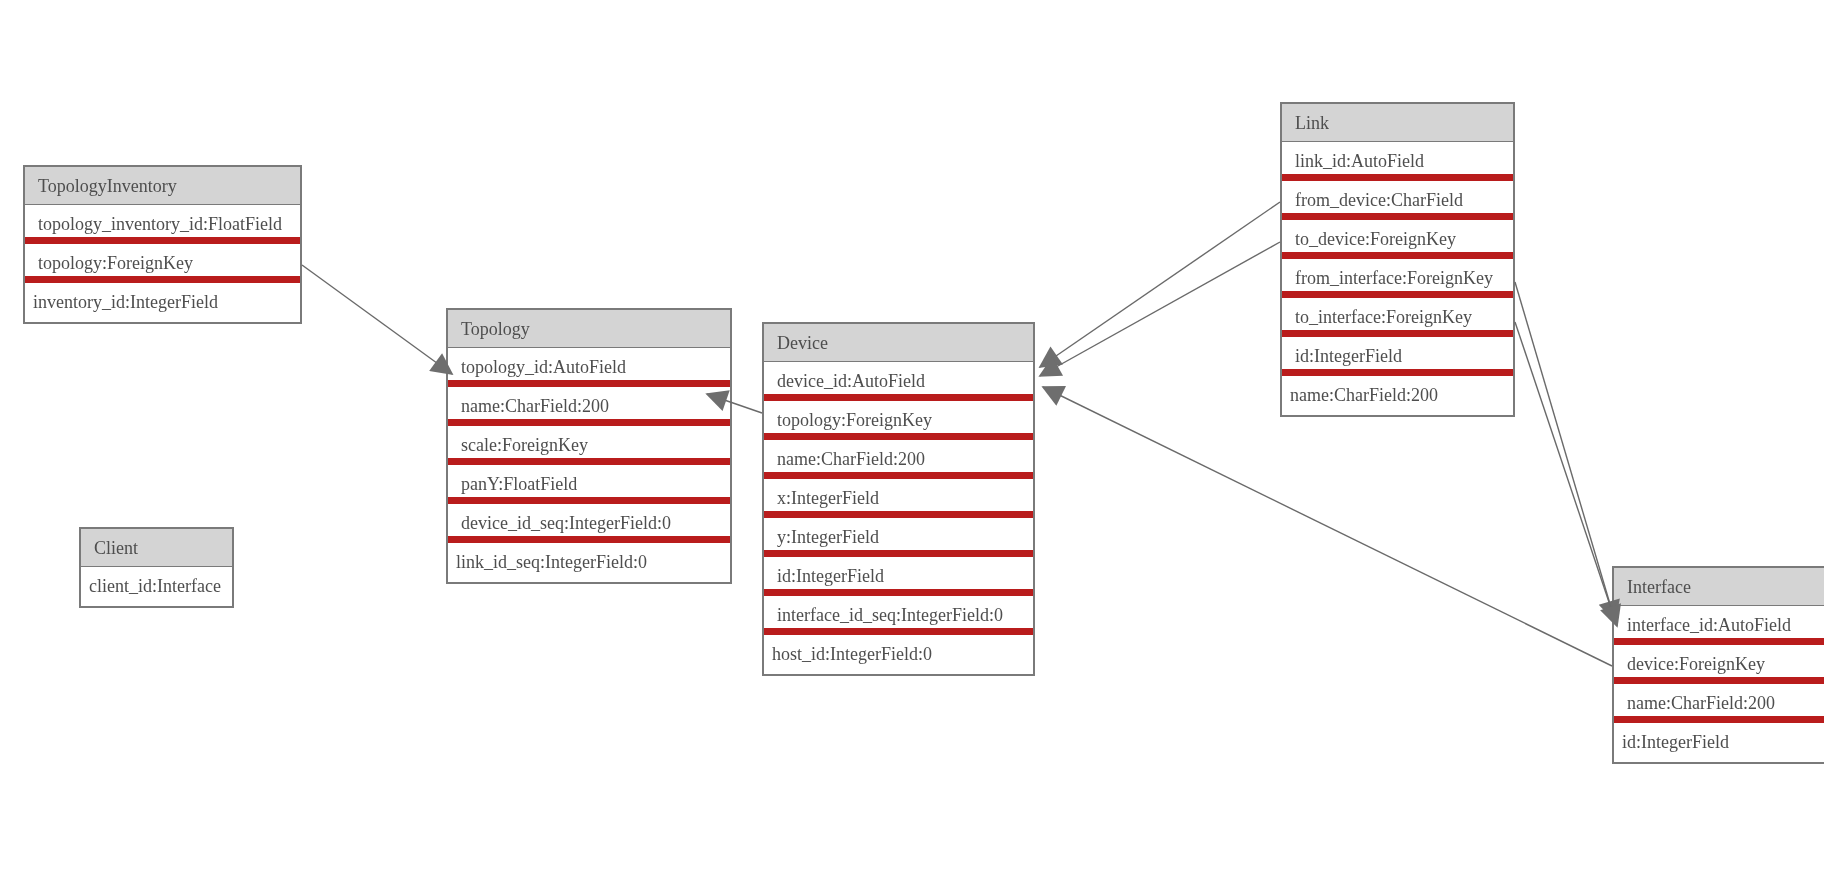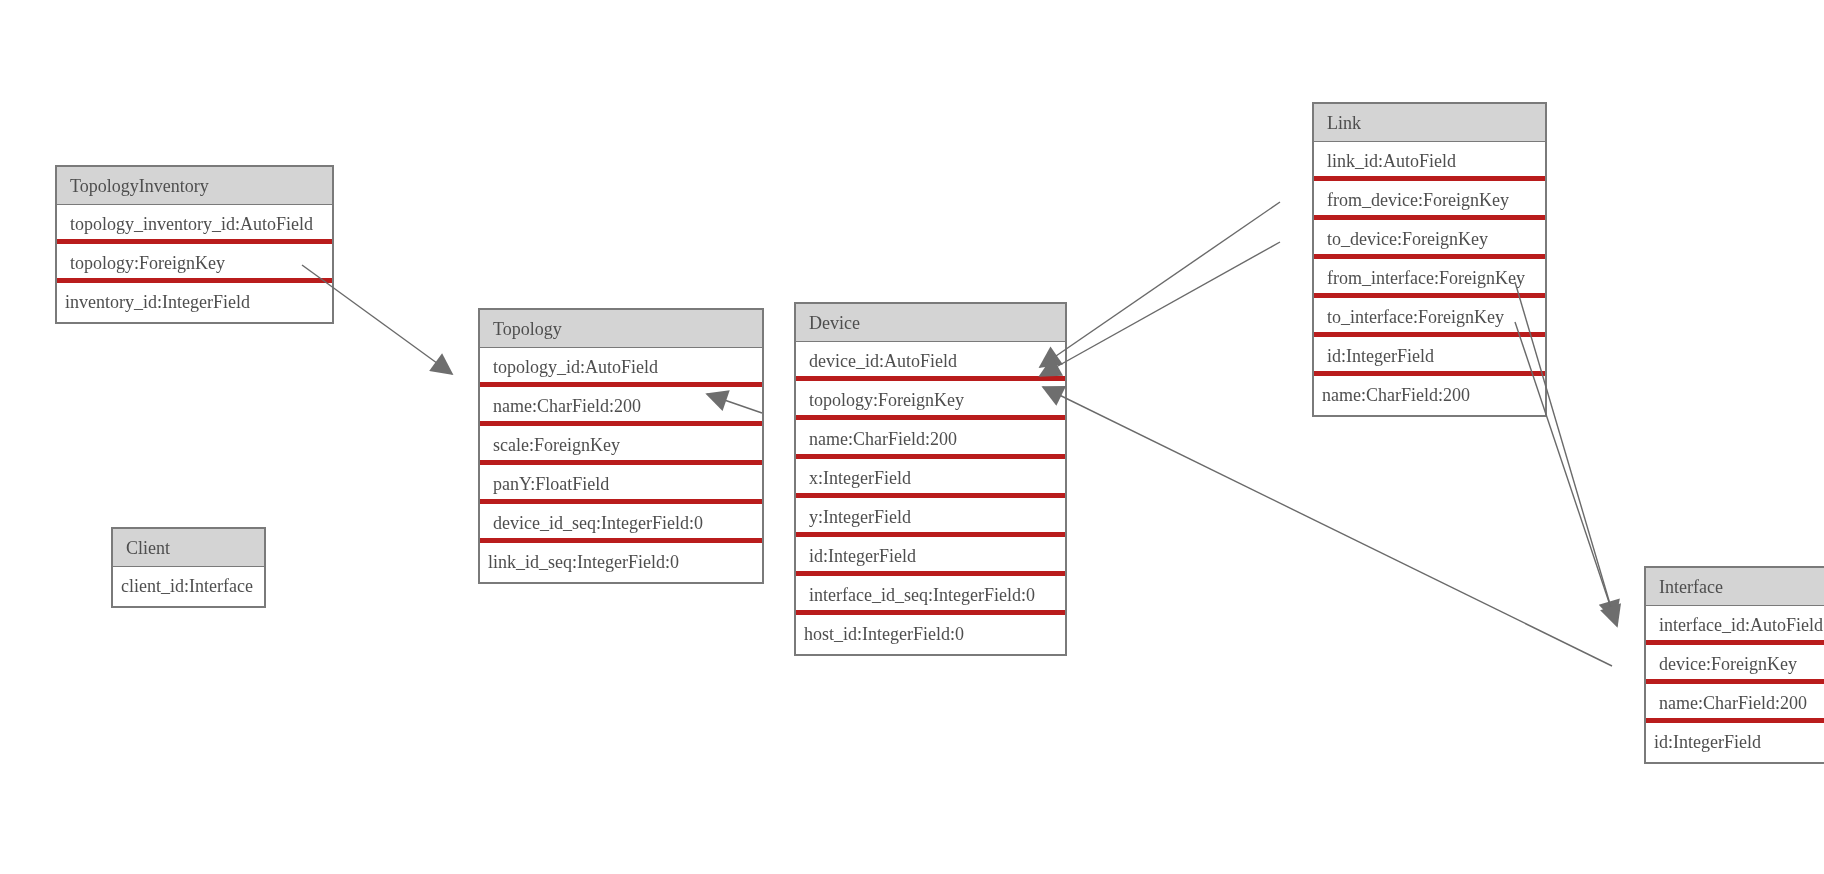--- a/index.html
+++ b/index.html
@@ -15,32 +15,31 @@
   body{font-family:"Liberation Serif","DejaVu Serif",serif;color:var(--text);}
   #canvas{position:relative;width:1824px;height:874px;background:var(--bg);}
   #relations{position:absolute;left:0;top:0;width:1824px;height:874px;pointer-events:none;z-index:2;}
   #relations line{stroke:var(--line);stroke-width:1.4;fill:none;}
   .entity{
     position:absolute;
     background:#fff;
     border:2px solid var(--border);
     z-index:1;
     font-size:18px;
-    margin-left:32px;
   }
   .entity-header{
     height:38px;line-height:38px;
     background:var(--header-bg);
     border-bottom:1px solid var(--border);
     padding-left:13px;
     white-space:nowrap;overflow:hidden;
   }
   .entity-row{
     height:39px;line-height:39px;
-    border-bottom:5px solid #b91c1c;
+    border-bottom:7px solid #b91c1c;
     padding-left:13px;
     white-space:nowrap;overflow:hidden;
     background:#fff;
   }
   .entity-row:last-child{border-bottom:none;padding-left:8px;}
 </style>
 </head>
 <body>
 
 <div id="canvas">
@@ -54,52 +53,52 @@
       <line x1="762" y1="413" x2="707" y2="394" marker-end="url(#arrow)"></line>
       <line x1="1280" y1="202" x2="1040" y2="367" marker-end="url(#arrow)"></line>
       <line x1="1280" y1="242" x2="1040" y2="376" marker-end="url(#arrow)"></line>
       <line x1="1612" y1="666" x2="1043" y2="387" marker-end="url(#arrow)"></line>
       <line x1="1515" y1="282" x2="1615" y2="621" marker-end="url(#arrow)"></line>
       <line x1="1515" y1="322" x2="1617" y2="626" marker-end="url(#arrow)"></line>
     </svg>
 
 <div class="entity" style="left: 23px; top: 165px; width: 279px;">
       <div class="entity-header">TopologyInventory</div>
-      <div class="entity-row">topology_inventory_id:AutoField</div>
+      <div class="entity-row">topology_inventory_id:FloatField</div>
       <div class="entity-row">topology:ForeignKey</div>
       <div class="entity-row">inventory_id:IntegerField</div>
     </div>
     <div class="entity" style="left: 446px; top: 308px; width: 286px;">
       <div class="entity-header">Topology</div>
       <div class="entity-row">topology_id:AutoField</div>
       <div class="entity-row">name:CharField:200</div>
       <div class="entity-row">scale:ForeignKey</div>
       <div class="entity-row">panY:FloatField</div>
       <div class="entity-row">device_id_seq:IntegerField:0</div>
       <div class="entity-row">link_id_seq:IntegerField:0</div>
     </div>
     <div class="entity" style="left: 79px; top: 527px; width: 155px;">
       <div class="entity-header">Client</div>
       <div class="entity-row">client_id:Interface</div>
     </div>
-    <div class="entity" style="left: 762px; top: 302px; width: 273px;">
+    <div class="entity" style="left: 762px; top: 322px; width: 273px;">
       <div class="entity-header">Device</div>
       <div class="entity-row">device_id:AutoField</div>
       <div class="entity-row">topology:ForeignKey</div>
       <div class="entity-row">name:CharField:200</div>
       <div class="entity-row">x:IntegerField</div>
       <div class="entity-row">y:IntegerField</div>
       <div class="entity-row">id:IntegerField</div>
       <div class="entity-row">interface_id_seq:IntegerField:0</div>
       <div class="entity-row">host_id:IntegerField:0</div>
     </div>
     <div class="entity" style="left: 1280px; top: 102px; width: 235px;">
       <div class="entity-header">Link</div>
       <div class="entity-row">link_id:AutoField</div>
-      <div class="entity-row">from_device:ForeignKey</div>
+      <div class="entity-row">from_device:CharField</div>
       <div class="entity-row">to_device:ForeignKey</div>
       <div class="entity-row">from_interface:ForeignKey</div>
       <div class="entity-row">to_interface:ForeignKey</div>
       <div class="entity-row">id:IntegerField</div>
       <div class="entity-row">name:CharField:200</div>
     </div>
     <div class="entity" style="left: 1612px; top: 566px; width: 226px;">
       <div class="entity-header">Interface</div>
       <div class="entity-row">interface_id:AutoField</div>
       <div class="entity-row">device:ForeignKey</div>

